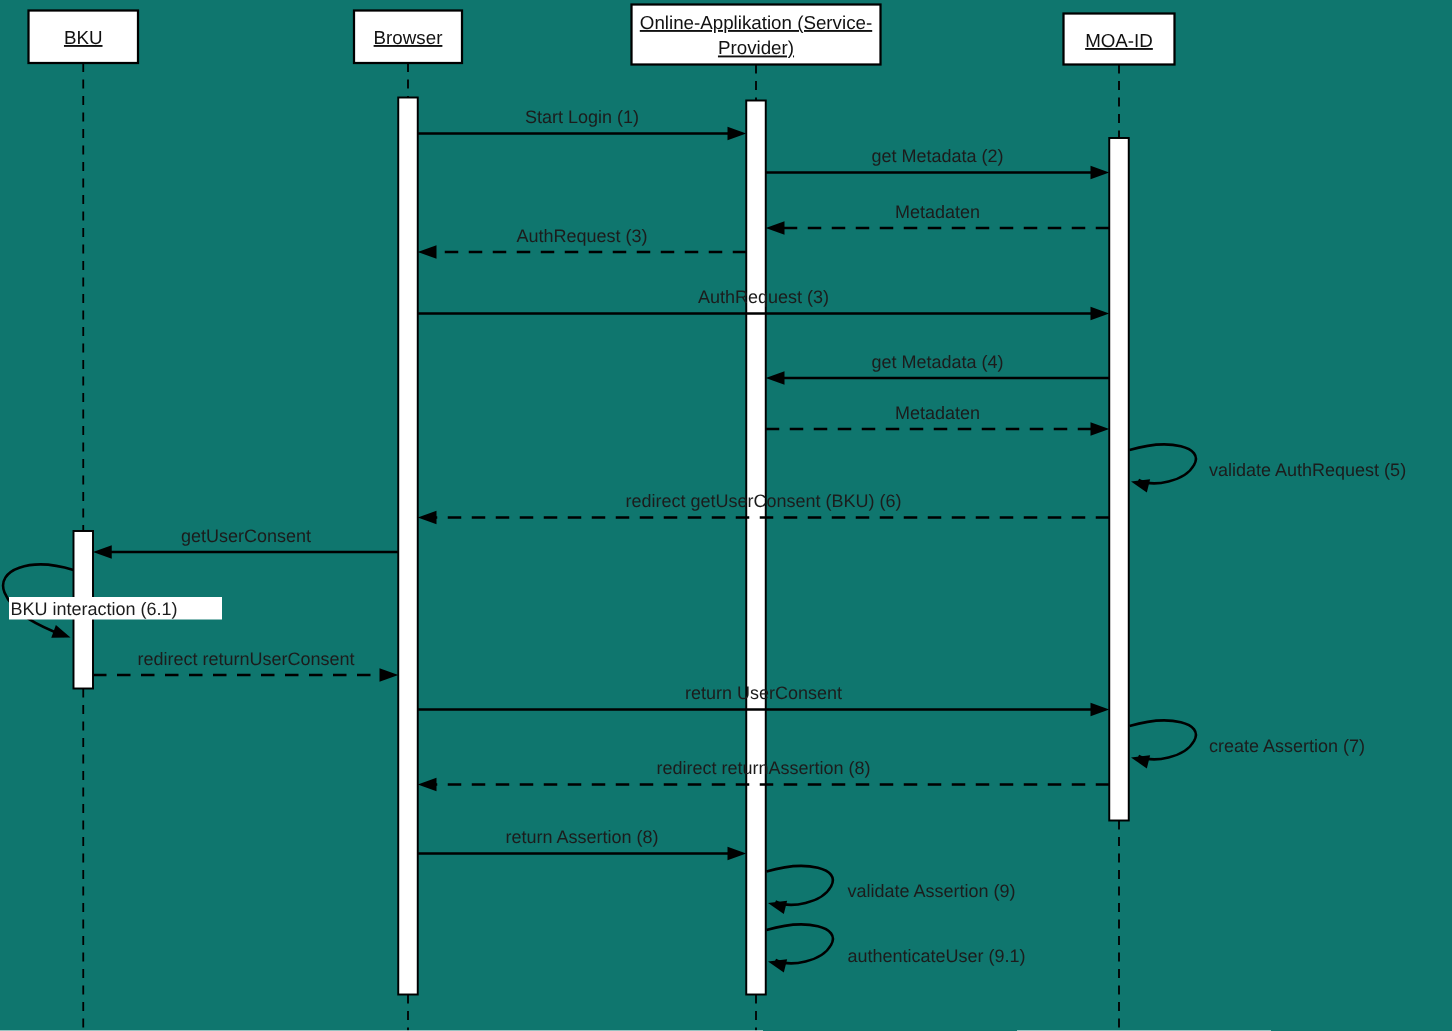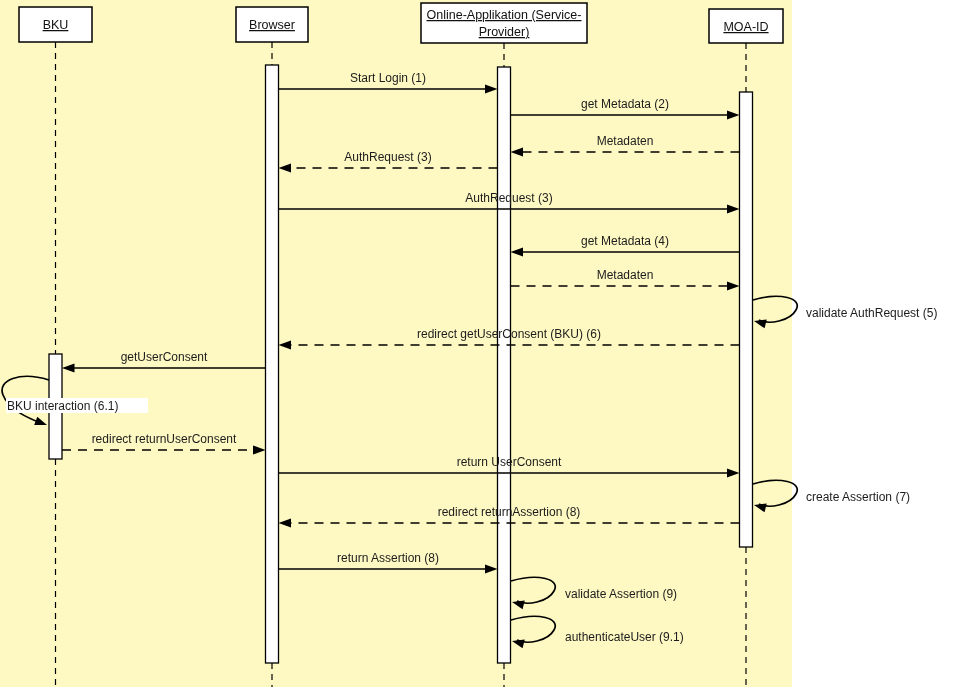--- a/index.html
+++ b/index.html
@@ -1,16 +1,16 @@
 <!DOCTYPE html>
 <html><head>
 <meta charset="utf-8">
 <style>
   html, body { margin: 0; padding: 0; background: #ffffff; }
-  .canvas-wrap { width: 792px; height: 687px; position: relative; background: #fef9c3; }
+  .canvas-wrap { width: 968px; height: 687px; position: relative; background: #0f766e; }
   svg { display: block; }
   .actor-box { fill: #ffffff; stroke: #000000; stroke-width: 1.5; }
   .actor-label {
     font-family: "Liberation Sans", sans-serif;
     font-size: 12.5px; fill: #111;
     text-decoration: underline;
     text-anchor: middle;
   }
   .lifeline { stroke: #000000; stroke-width: 1.2; stroke-dasharray: 6 5; fill: none; }
   .activation { fill: #ffffff; stroke: #000000; stroke-width: 1.3; }

